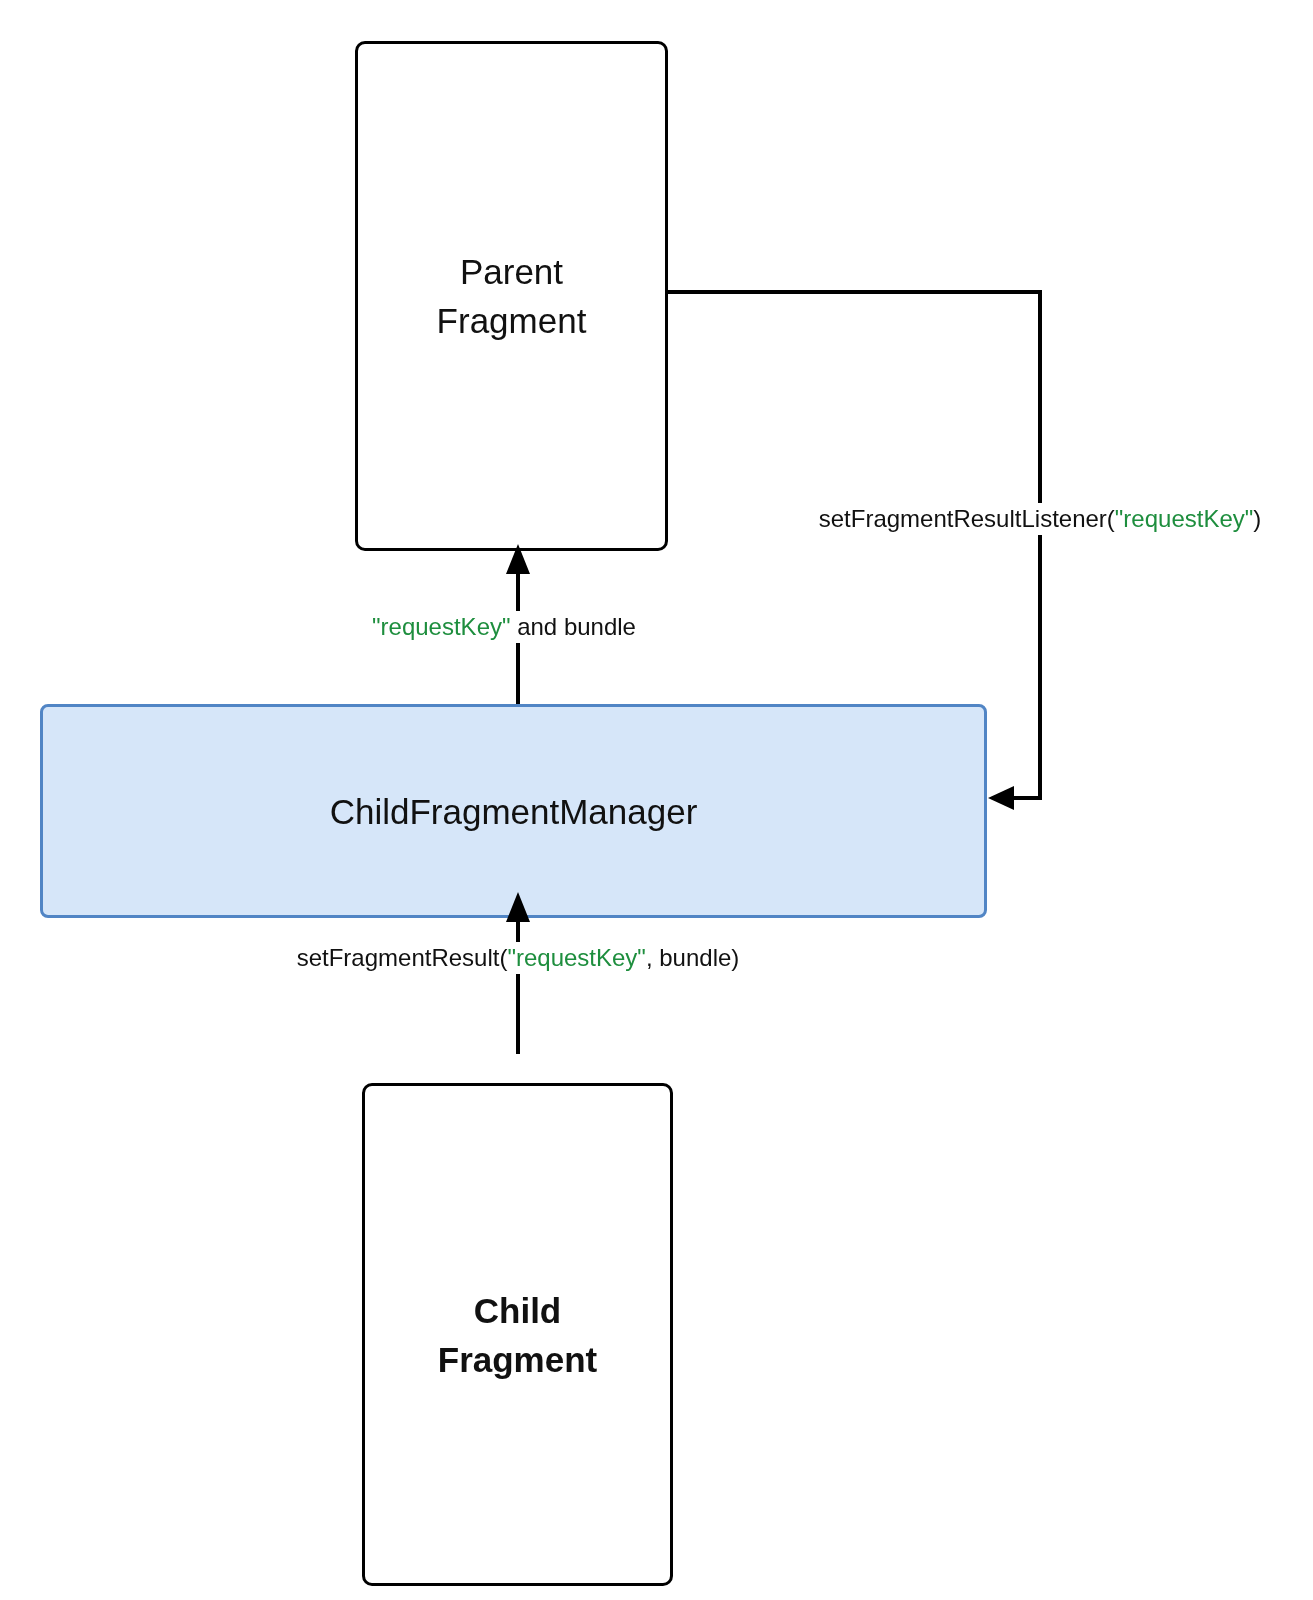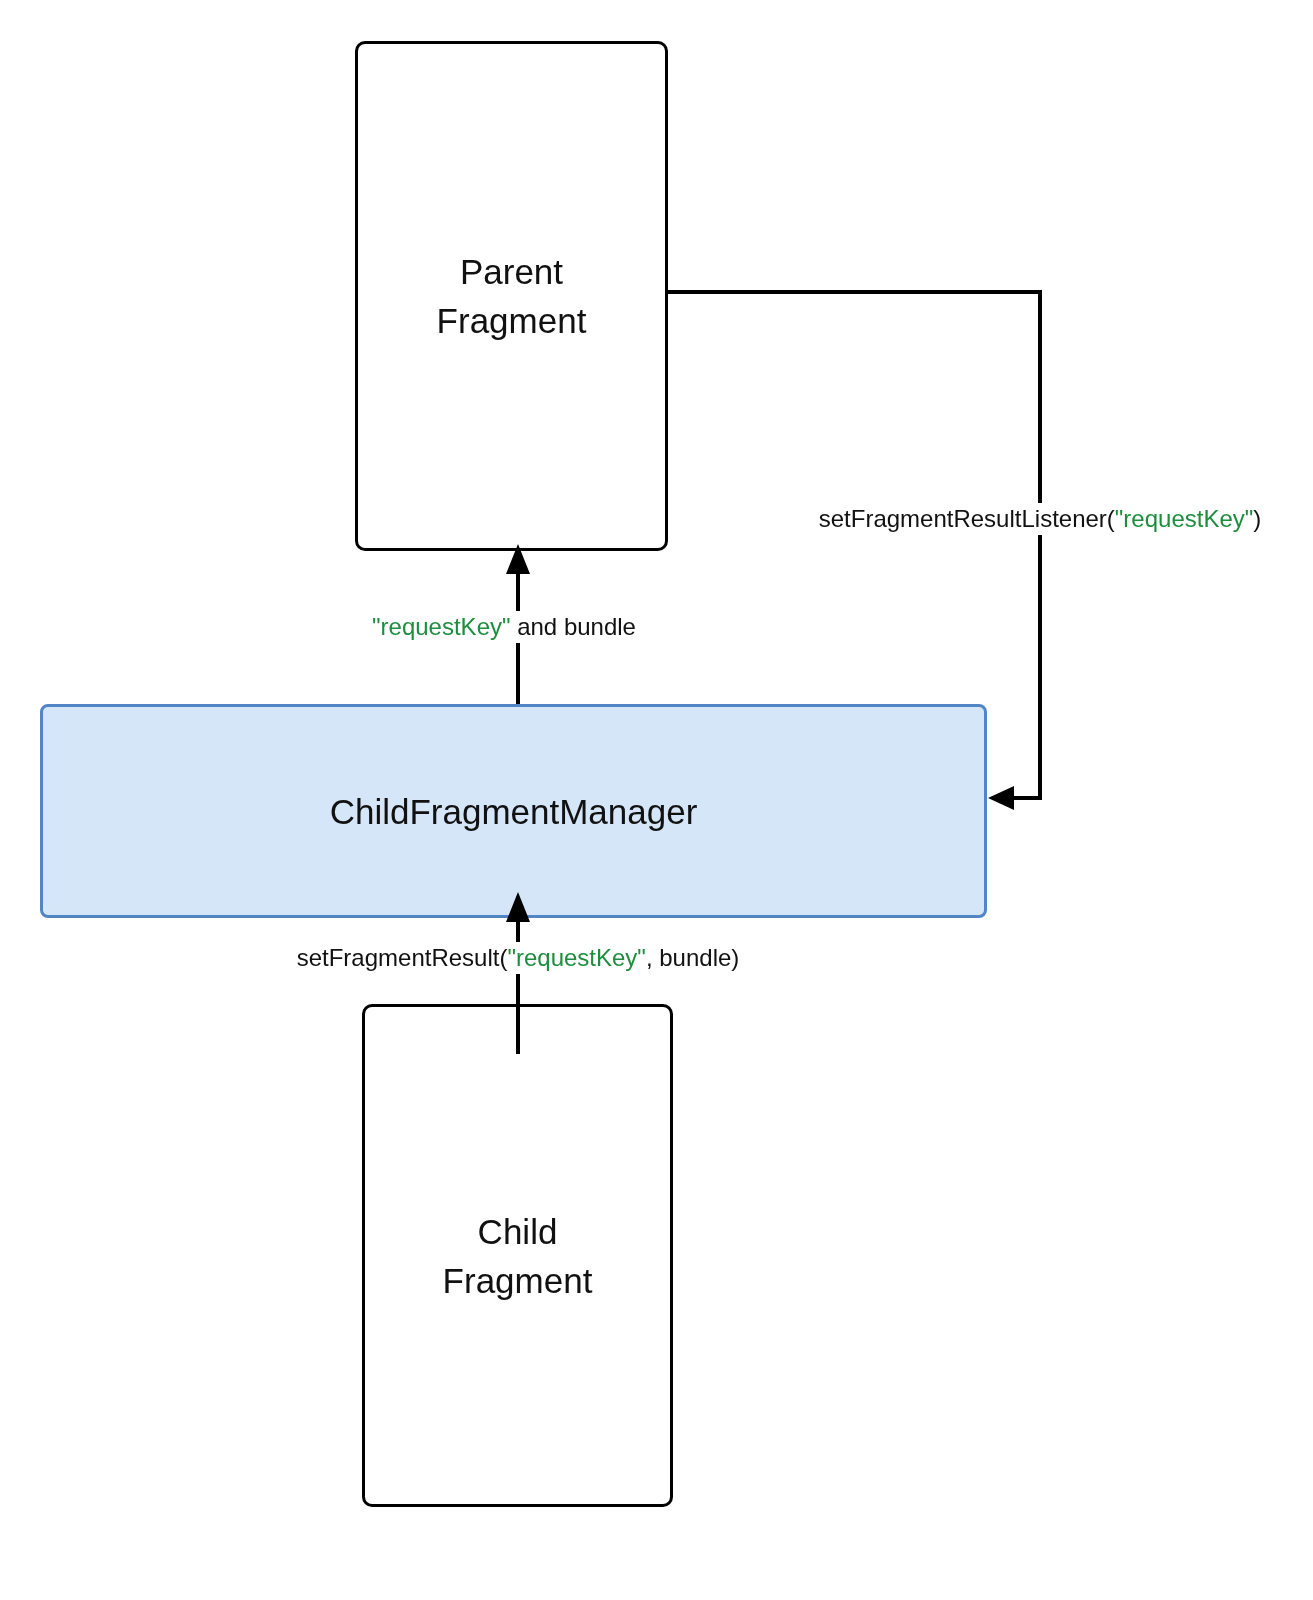--- a/index.html
+++ b/index.html
@@ -32,21 +32,21 @@
     line-height: 1.4;
     white-space: pre-line;
   }
   .node.blue {
     background: var(--manager-fill, #d6e6f9);
     border-color: var(--manager-border, #5185c5);
     border-radius: 8px;
   }
   .node-parent { left: 355px; top: 41px;  width: 313px; height: 510px; }
   .node-manager{ left: 40px;  top: 704px; width: 947px; height: 214px; }
-  .node-child  { left: 362px; top: 1004px; width: 311px; height: 503px; }
+  .node-child  { left: 362px; top: 1083px; width: 311px; height: 503px; font-weight: bold; }
 
   
   .line {
     position: absolute;
     background: #000000;
   }
   .line-up-a      { left: 516px;  top: 566px; width: 4px;   height: 138px; }
   .line-up-b      { left: 516px;  top: 914px; width: 4px;   height: 140px; }
   .line-elbow-h1  { left: 668px;  top: 290px; width: 374px; height: 4px; }
   .line-elbow-v   { left: 1038px; top: 290px; width: 4px;   height: 510px; }

